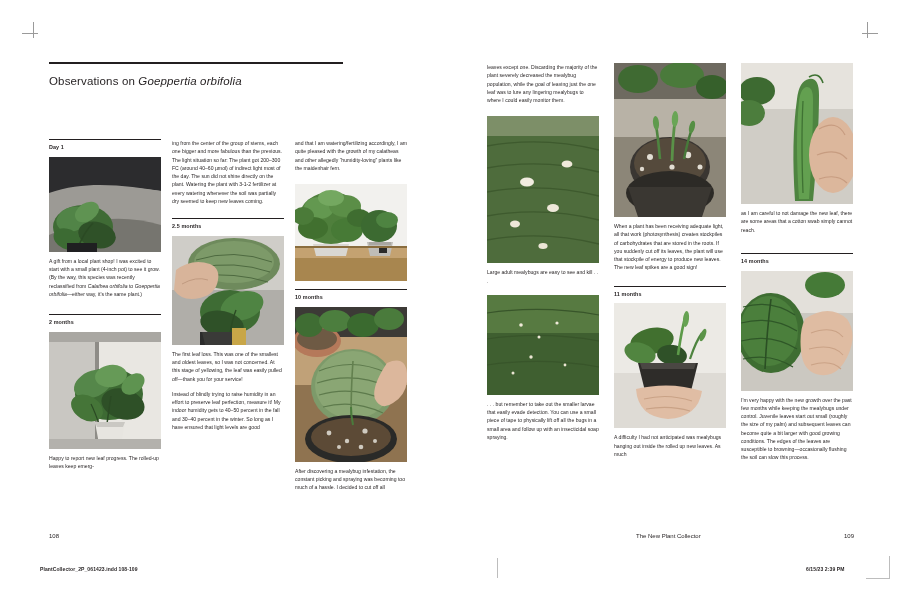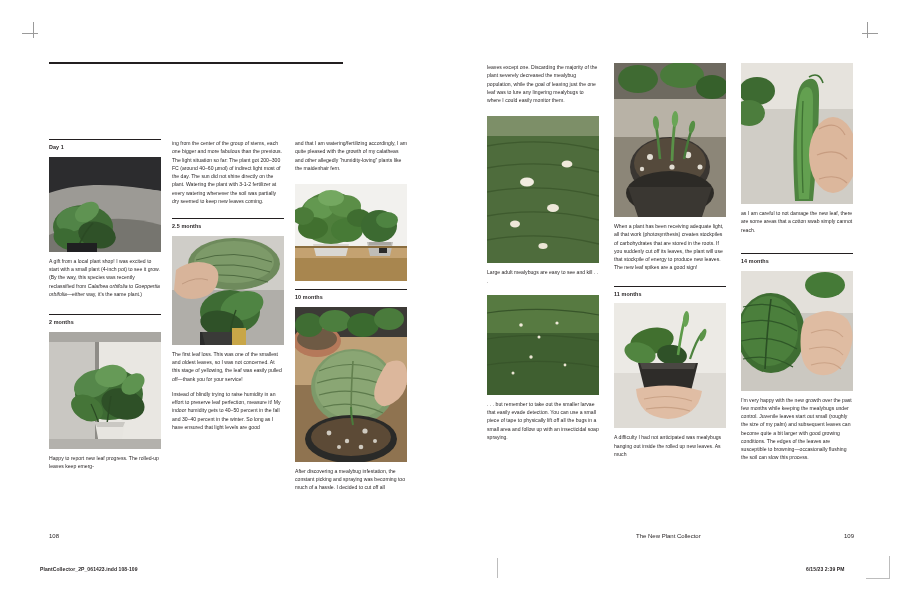--- a/index.html
+++ b/index.html
@@ -150,20 +150,23 @@
 <div id="page">
 
   <div class="cropmark cm-h" style="left:22px; top:33px;"></div>
   <div class="cropmark cm-v" style="left:33px; top:22px;"></div>
   <div class="cropmark cm-h" style="left:862px; top:33px;"></div>
   <div class="cropmark cm-v" style="left:867px; top:22px;"></div>
 
   <div class="spread">
 
     <div class="title-rule"></div>
+    <div class="page-title">
+      <span>Observations on </span><em>Goeppertia orbifolia</em>
+    </div>
 
     <div class="col" style="left:49px; top:139px;">
       <div class="sec-rule"></div>
       <div class="sec-label">Day 1</div>
 
       <div class="photo" style="height:95px;">
         <svg viewBox="0 0 112 95" preserveAspectRatio="none" width="112" height="95">
           <rect x="0" y="0" width="112" height="95" fill="#b9b7b3"></rect>
           <path d="M0 0 H112 V34 C80 30 40 24 0 40 Z" fill="#2c2c2e"></path>
           <path d="M0 36 C40 22 82 30 112 34 V70 C70 58 34 64 0 82 Z" fill="#9c9a95"></path>

